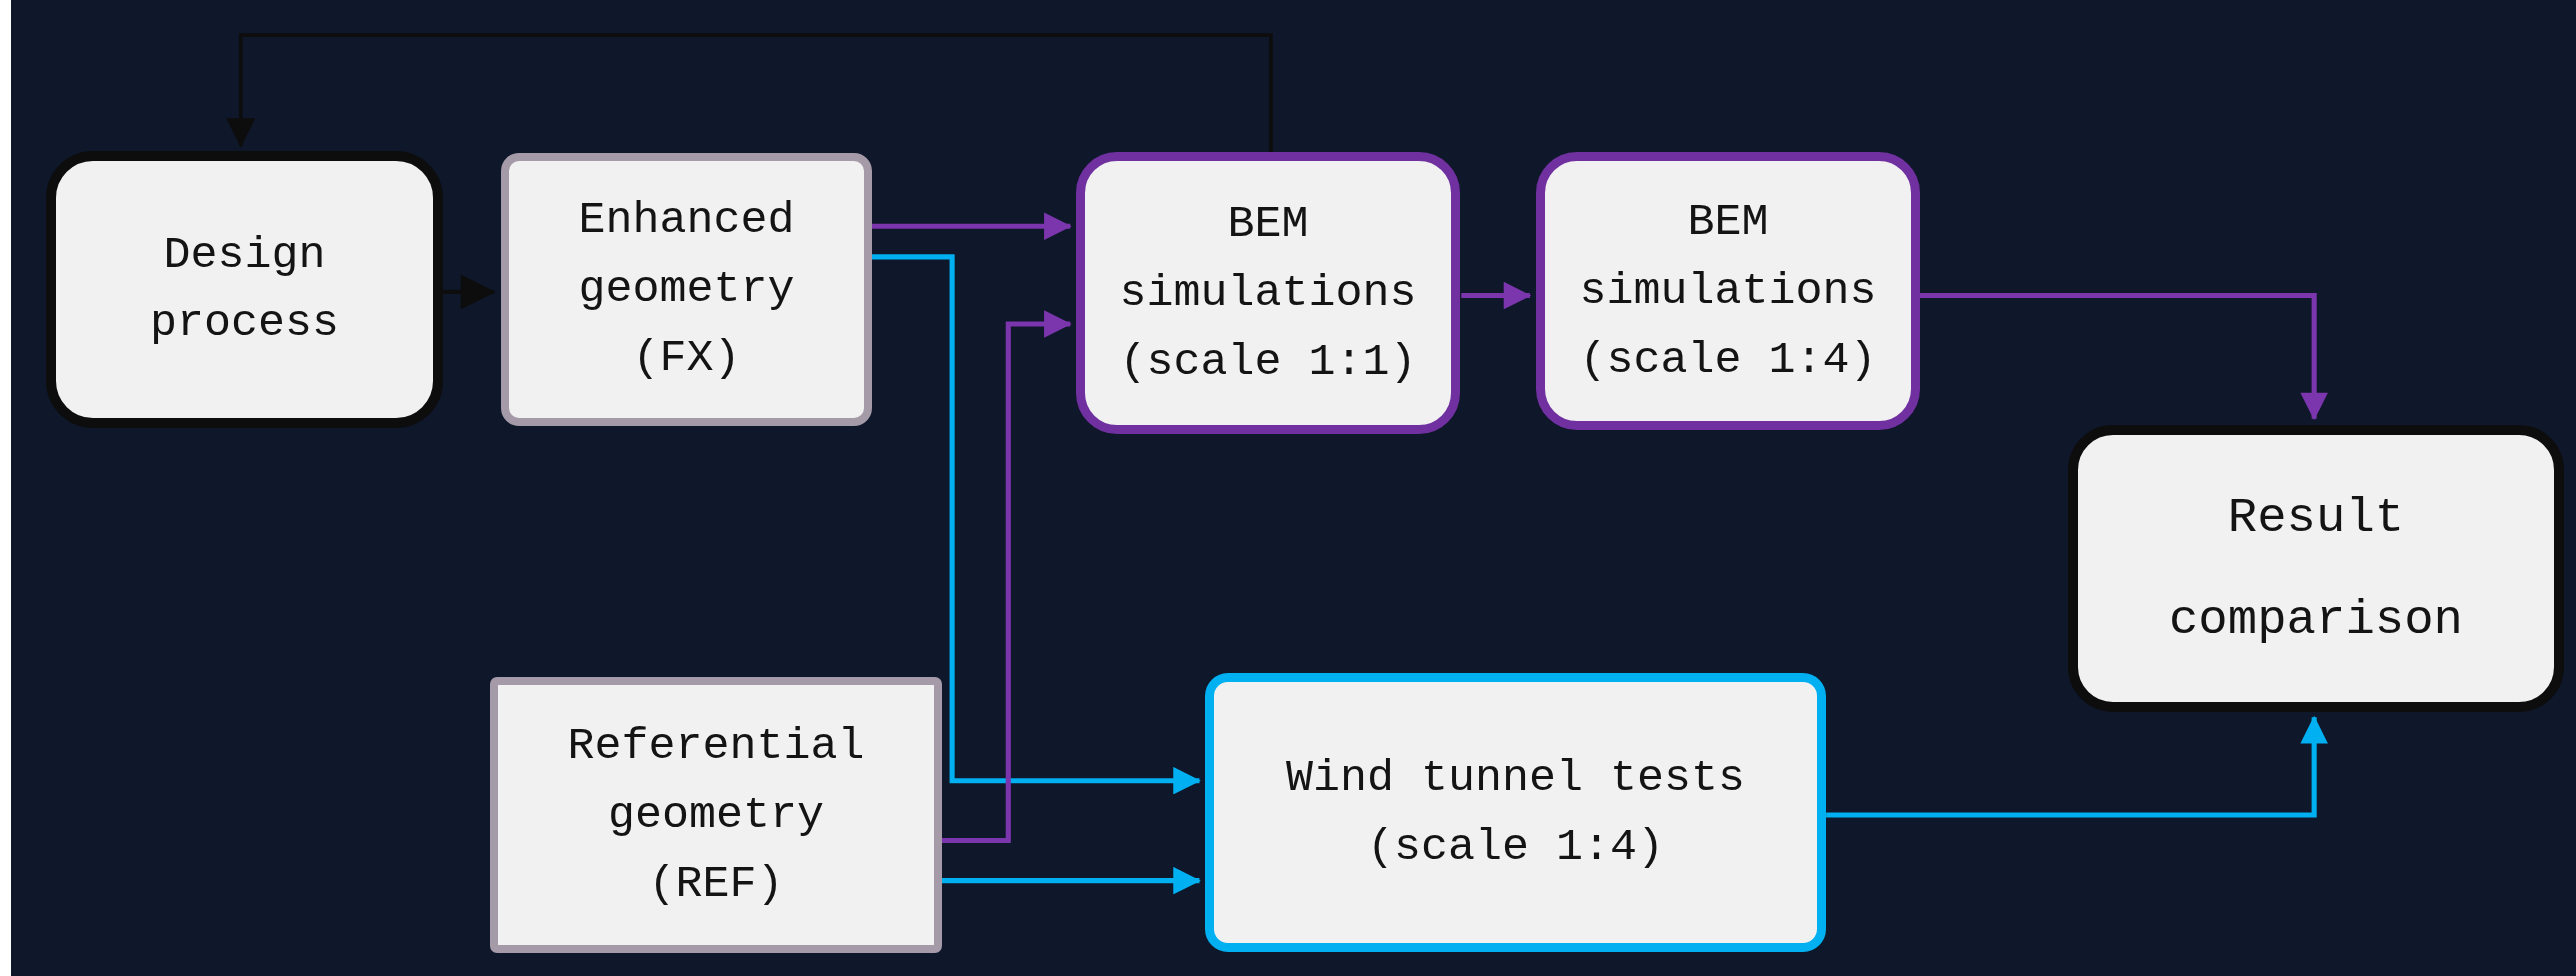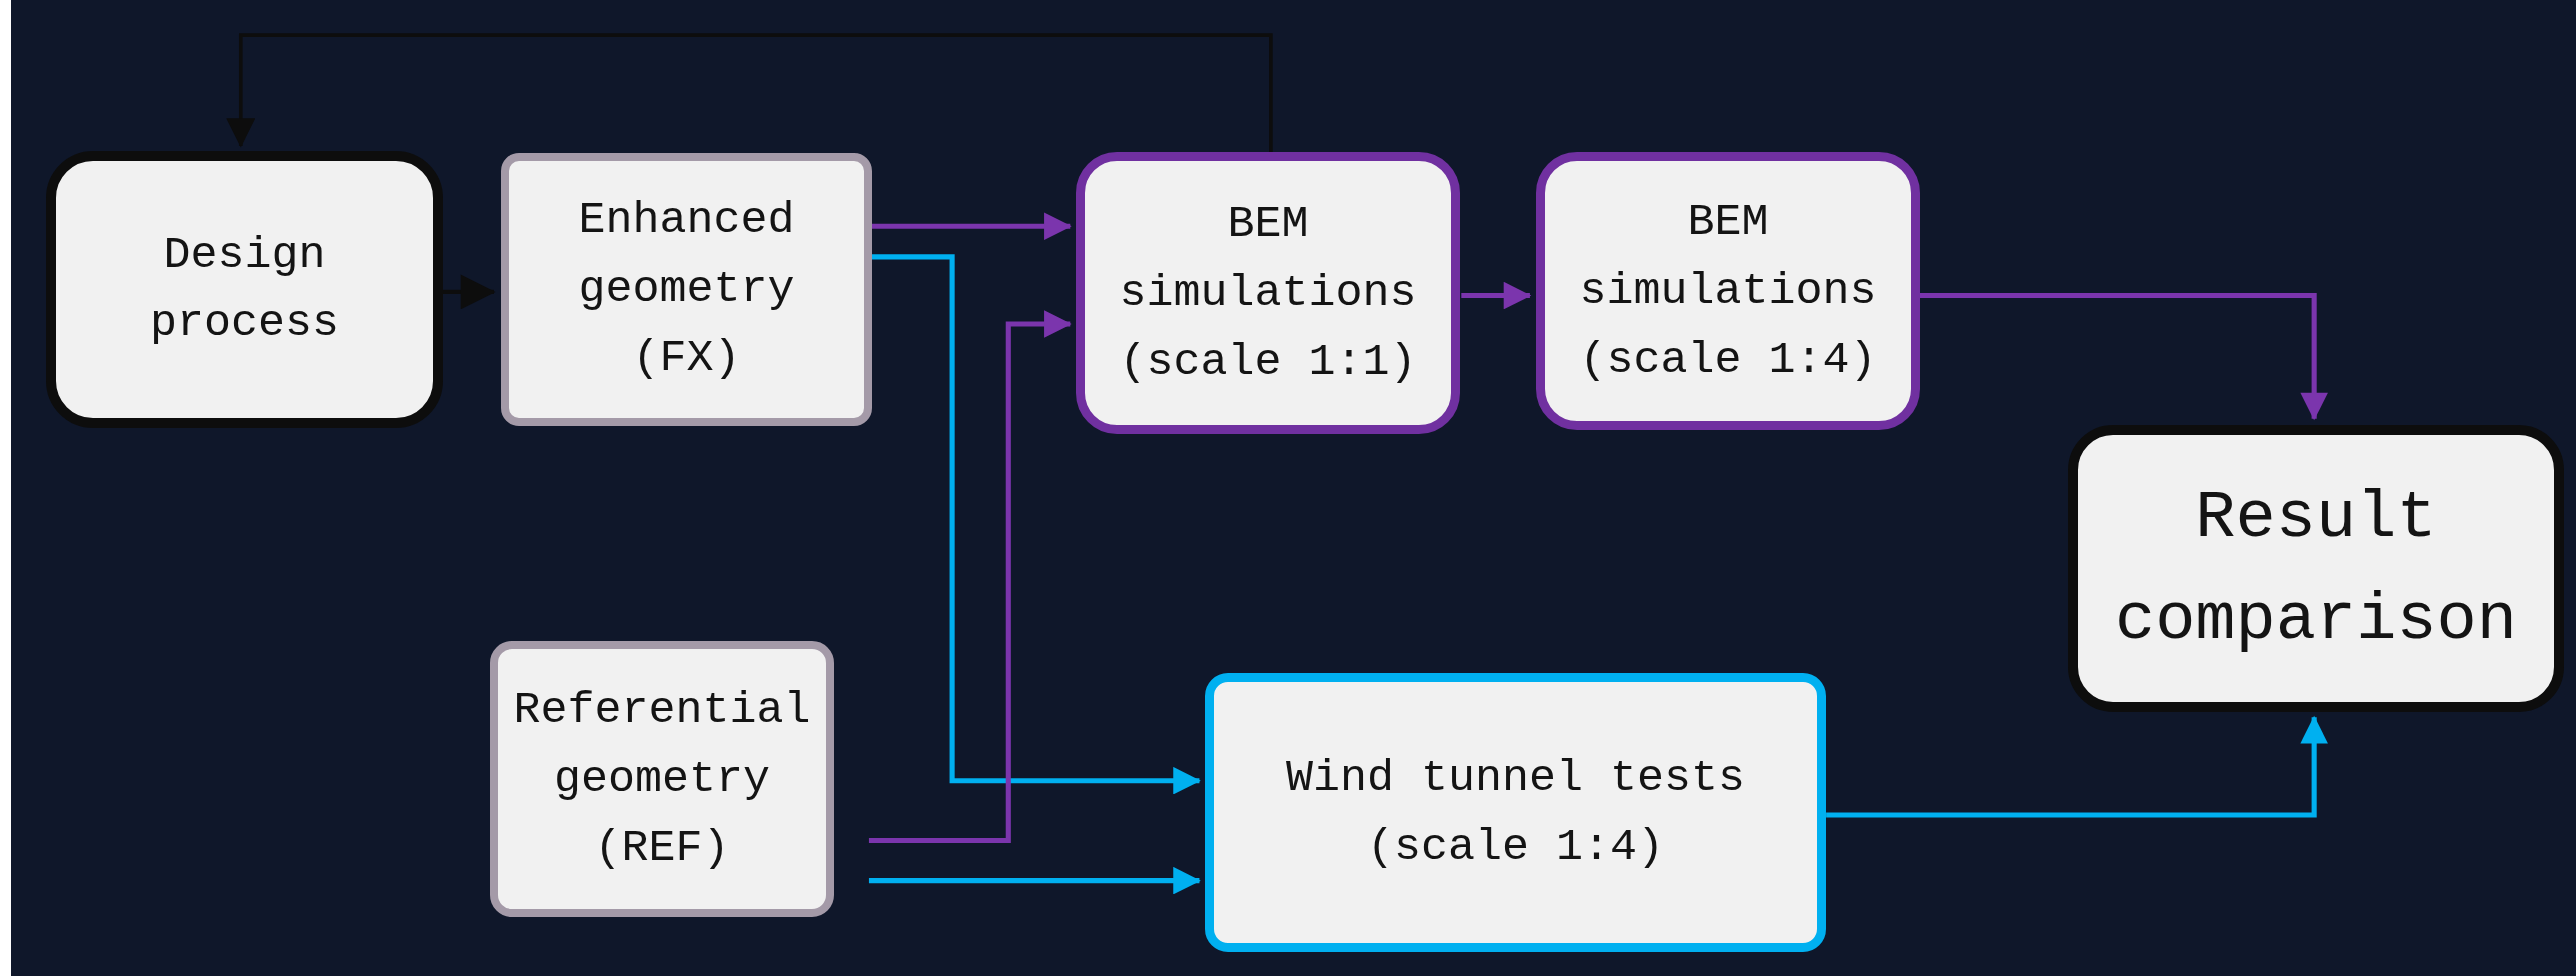--- a/index.html
+++ b/index.html
@@ -28,22 +28,22 @@
     text-align: center;
     color: #141414;
     font-size: 45px;
     line-height: 69px;
   }
   .node span { white-space: pre-line; }
   .node--design   { left: 35px;   top: 151px; width: 397px; height: 277px; border: 10.2px solid #0d0d0d; border-radius: 47px; line-height: 68px; }
   .node--enhanced { left: 490px;  top: 153px; width: 371px; height: 273px; border: 8.8px solid #a49aa8; border-radius: 18px; }
   .node--bem11    { left: 1065px; top: 152px; width: 384px; height: 282px; border: 9.5px solid #7030a0; border-radius: 41px; }
   .node--bem14    { left: 1525px; top: 152px; width: 384px; height: 278px; border: 9.5px solid #7030a0; border-radius: 41px; }
-  .node--result   { left: 2057px; top: 425px; width: 496px; height: 287px; border: 10.2px solid #0d0d0d; border-radius: 45px; font-size: 67px; line-height: 102px; }
-  .node--ref      { left: 479px;  top: 641px; width: 344px; height: 276px; border: 8.8px solid #a49aa8; border-radius: 22px; }
+  .node--result   { left: 2057px; top: 425px; width: 496px; height: 287px; border: 10.2px solid #0d0d0d; border-radius: 45px; font-size: 49px; line-height: 102px; }
+  .node--ref      { left: 479px;  top: 677px; width: 452px; height: 276px; border: 8.8px solid #a49aa8; border-radius: 7px; }
   .node--wind     { left: 1194px; top: 673px; width: 621px; height: 279px; border: 9.5px solid #00b0f0; border-radius: 23px; }
   .edge { fill: none; }
 </style>
 </head>
 <body>
 
 <div class="canvas">
 
   <svg class="edges" viewBox="0 0 3531 1339" xmlns="http://www.w3.org/2000/svg">
     <defs>

